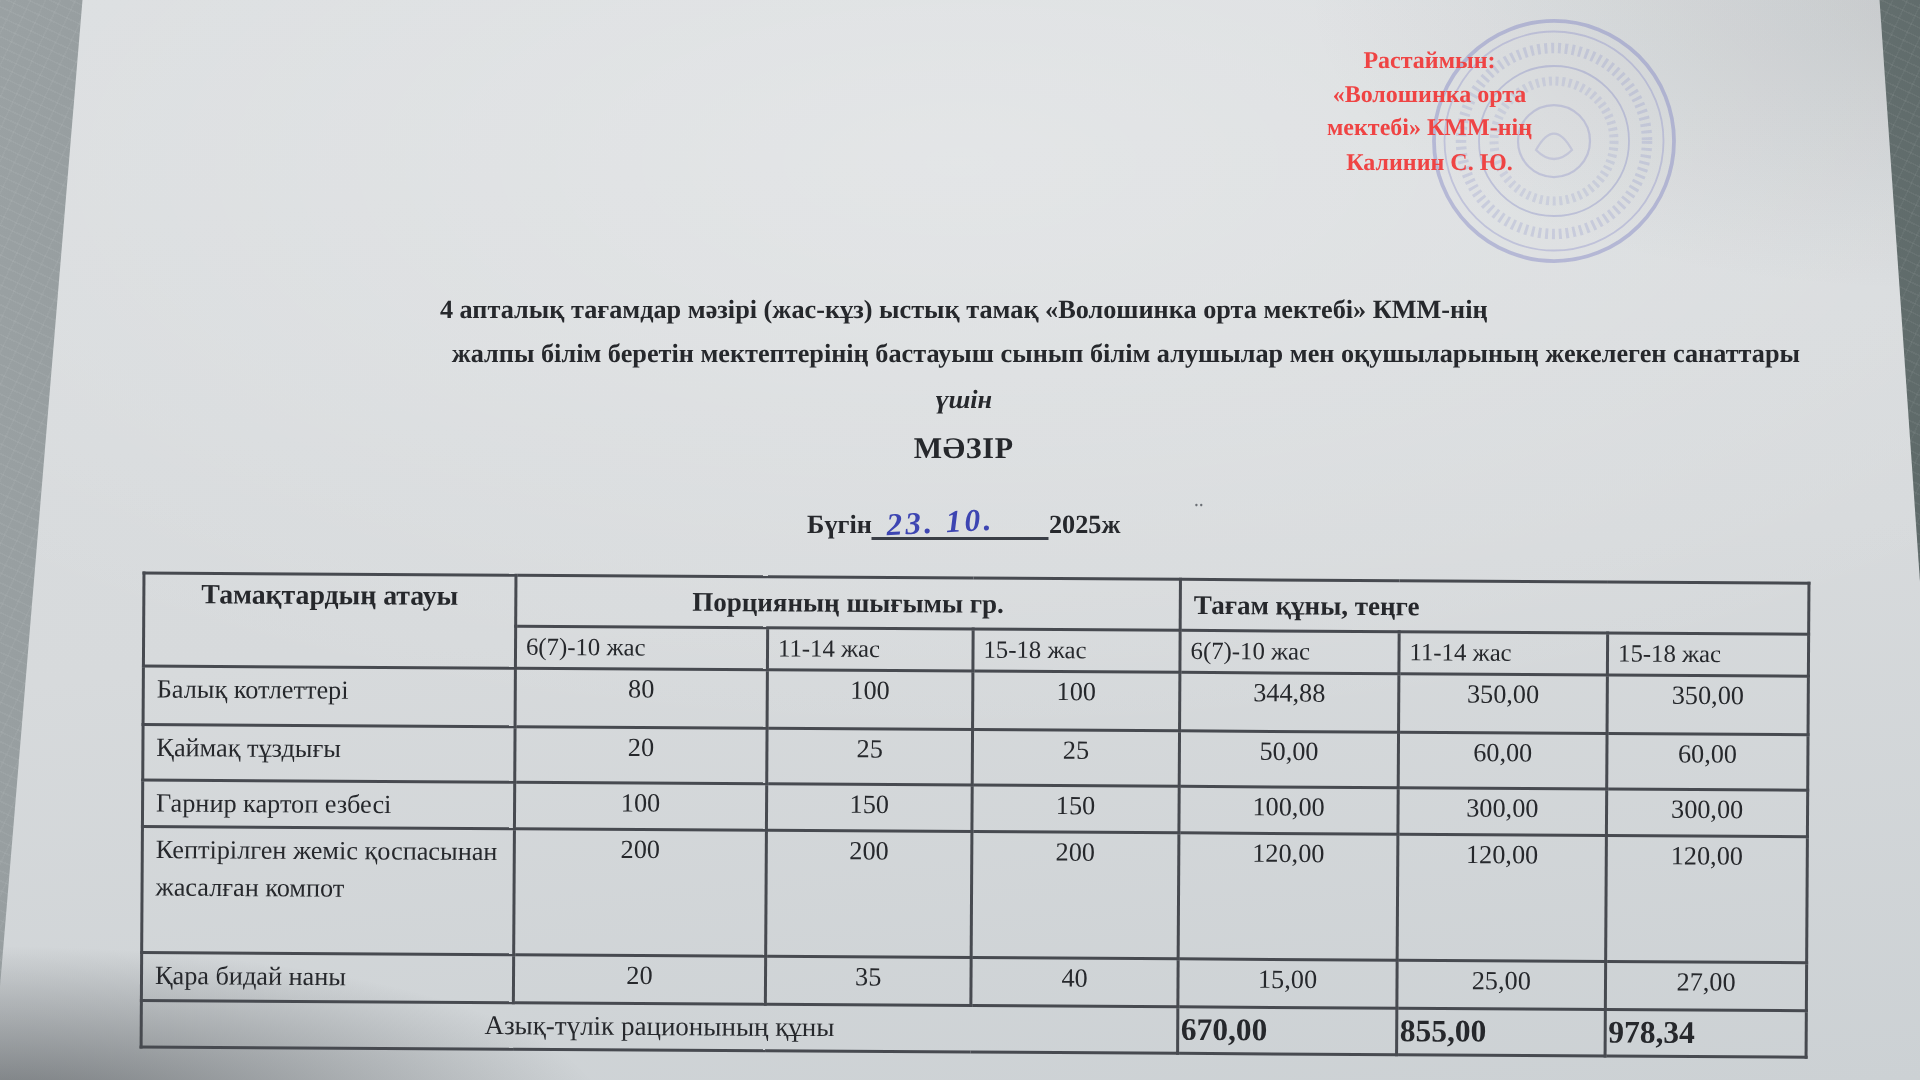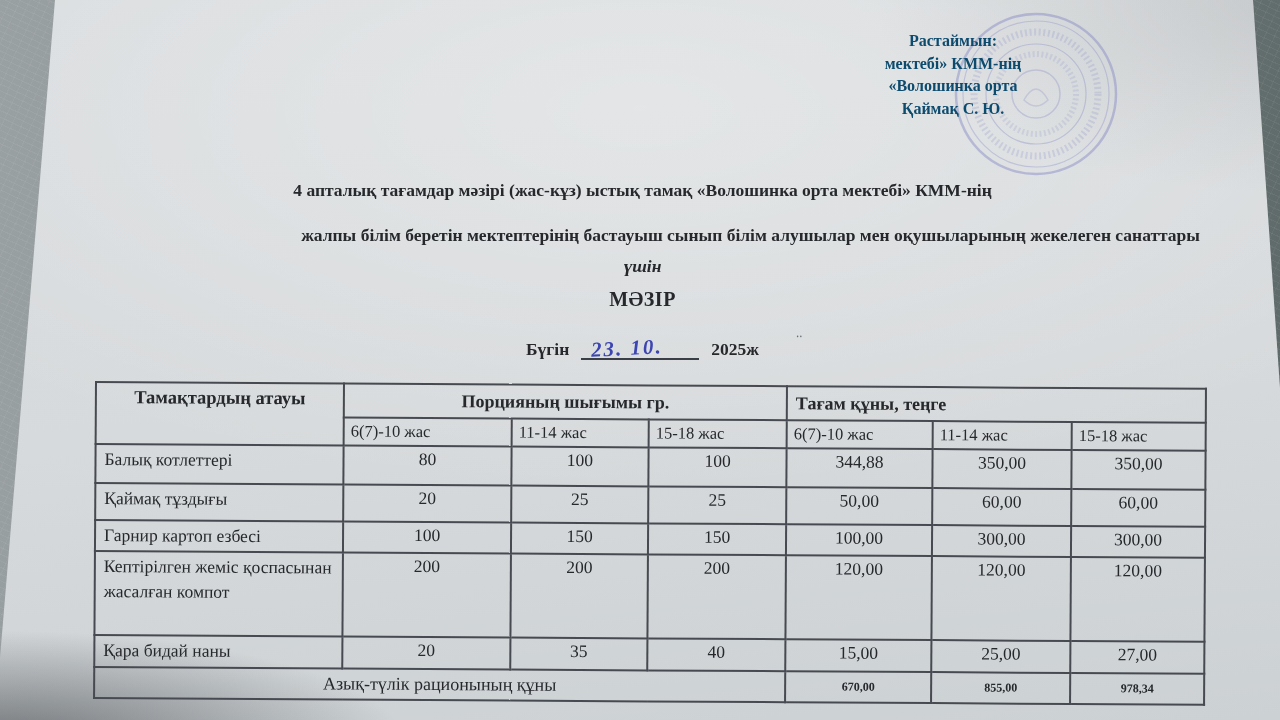--- a/index.html
+++ b/index.html
@@ -17,36 +17,36 @@
     background:
       radial-gradient(120% 90% at 50% 15%, rgba(255,255,255,.28), rgba(255,255,255,0) 60%),
       radial-gradient(45% 22% at 0% 103%, rgba(18,22,26,.5), rgba(18,22,26,0) 70%),
       radial-gradient(55% 45% at 101% 0%, rgba(55,62,66,.14), rgba(0,0,0,0) 60%),
       linear-gradient(175deg,#dadddf 0%,#d7dadc 55%,#ccd1d4 100%);
   }
   
   .stamp{position:absolute;left:950px;top:8px;width:172px;height:172px;opacity:.85;z-index:1;}
   .approval{
     position:absolute;left:851px;top:30px;width:204px;z-index:2;
-    text-align:center;font-weight:bold;font-size:16px;line-height:22.5px;color:#0c4a6e;
+    text-align:center;font-weight:bold;font-size:16px;line-height:22.5px;color:#ef4444;
   }
   .sig-line{
     display:inline-block;width:76px;height:15px;margin-left:3px;
     border-bottom:2px solid #3a3e46;position:relative;vertical-align:baseline;
   }
   .sig-line svg{position:absolute;left:20px;bottom:-3px;}
   
   .cline{position:absolute;left:85px;width:1115px;text-align:center;font-weight:bold;color:#26282c;}
-  .title1{top:180px;font-size:17.5px;}
+  .title1{top:196px;font-size:17.5px;}
   .title2{top:225px;font-size:17.5px;text-align:right;}
   .title3{top:256px;font-size:17.5px;font-style:italic;}
   .mezir{top:288px;font-size:20px;letter-spacing:.5px;}
   .dateline{
     position:absolute;left:85px;top:336px;width:1115px;
-    display:flex;justify-content:center;align-items:flex-end;gap:12px;
+    display:flex;justify-content:center;align-items:flex-end;gap:0;
     font-weight:bold;font-size:17.5px;
   }
   .date-underline{
     display:inline-block;width:118px;height:22px;position:relative;
     border-bottom:2px solid #3a3e46;
   }
   .handwritten{
     position:absolute;left:10px;bottom:-3px;white-space:nowrap;
     font-style:italic;font-size:21px;letter-spacing:2px;color:#3d45b2;
     transform:rotate(-3deg);font-weight:bold;
@@ -59,44 +59,44 @@
   th{font-size:18px;color:#26282c;}
   .h-name{vertical-align:top;padding-top:4px;text-align:center;font-size:18.5px;}
   .h-portion{text-align:center;height:30px;}
   .h-cost{text-align:left;padding-left:8px;height:30px;}
   .h-age{font-weight:normal;font-size:16.5px;text-align:left;padding:1px 6px;height:24px;}
   .c-name{font-size:17.5px;text-align:left;padding:2px 8px;vertical-align:top;line-height:25px;}
   .c-num{font-size:17.5px;text-align:center;vertical-align:top;padding-top:2px;}
   .r1 td{height:33px;} .r2 td{height:31px;} .r3 td{height:25px;}
   .r4 td{height:78px;} .r5 td{height:26px;}
   .f-label{font-size:18px;text-align:center;height:27px;vertical-align:middle;}
-  .f-val{font-size:12px;font-weight:bold;text-align:center;vertical-align:middle;}
+  .f-val{font-size:21px;font-weight:bold;vertical-align:middle;}
 </style>
 </head>
 <body>
 
 <div class="paper"></div>
 
 <svg class="stamp" viewBox="0 0 172 172">
   <g fill="none" stroke="#7d82c4">
     <circle cx="86" cy="86" r="80" stroke-width="2.5" opacity="0.5"></circle>
     <circle cx="86" cy="86" r="73" stroke-width="1.2" opacity="0.38"></circle>
     <circle cx="86" cy="86" r="62" stroke-width="7" stroke-dasharray="2 2.6" opacity="0.26"></circle>
     <circle cx="86" cy="86" r="50" stroke-width="1.2" opacity="0.4"></circle>
     <circle cx="86" cy="86" r="40" stroke-width="6" stroke-dasharray="2 2.4" opacity="0.22"></circle>
     <circle cx="86" cy="86" r="24" stroke-width="1.5" opacity="0.35"></circle>
     <path d="M74 92 Q86 70 98 92 Q86 104 74 92 Z" stroke-width="1.5" opacity="0.3"></path>
   </g>
 </svg>
 
 <div class="approval">
   <div>Растаймын:</div>
+  <div>«Волошинка орта</div>
   <div>мектебі» КММ-нің</div>
-  <div>«Волошинка орта</div>
-  <div>Қаймақ С. Ю.</div>
+  <div>Калинин С. Ю.</div>
 </div>
 
 <div class="cline title1">4 апталық тағамдар мәзірі (жас-кұз) ыстық тамақ «Волошинка орта мектебі» КММ-нің</div>
 <div class="cline title2">жалпы білім беретін мектептерінің бастауыш сынып білім алушылар мен оқушыларының жекелеген санаттары</div>
 <div class="cline title3">үшін</div>
 <div class="cline mezir">МӘЗІР</div>
 
 <div class="ink-dots">‥</div>
 
 <div class="dateline">

